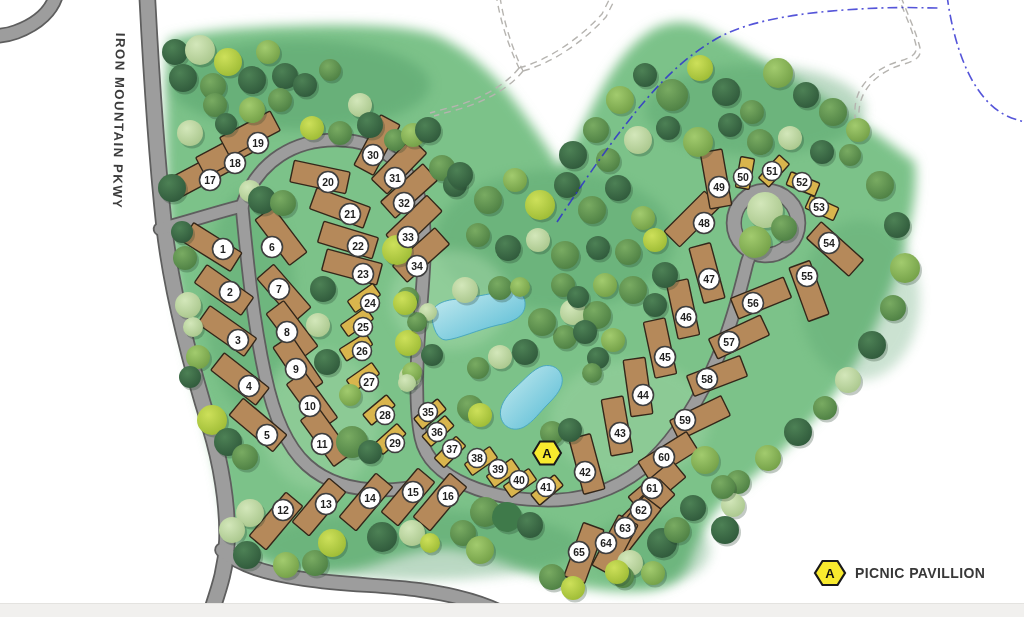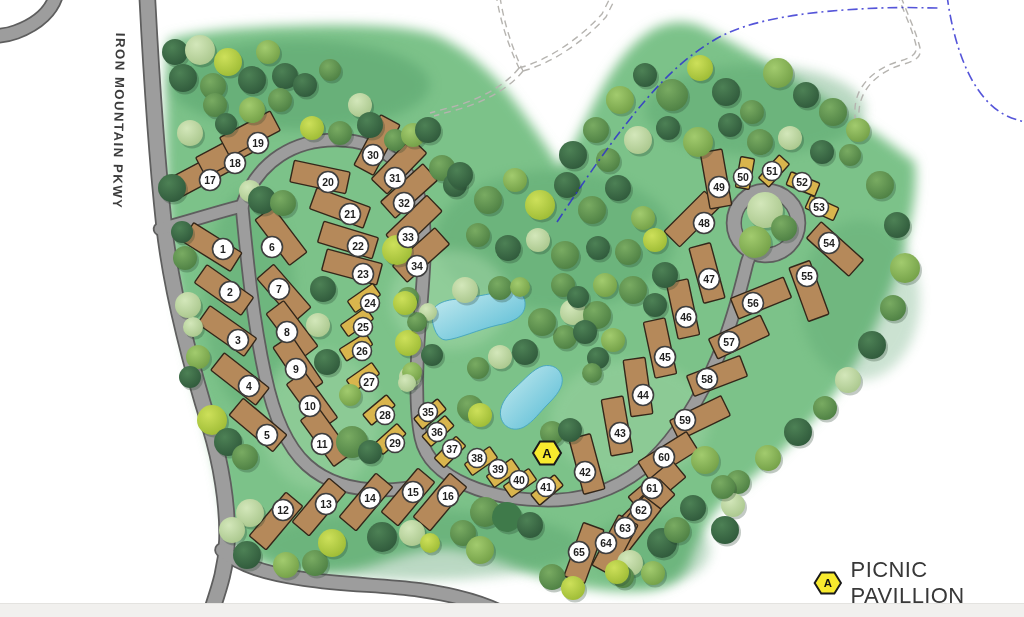--- a/index.html
+++ b/index.html
@@ -11,21 +11,21 @@
   .trail{fill:none;stroke:#b6b4b0;stroke-width:1.4;stroke-dasharray:7 5;}
   .stream{fill:none;stroke:#2b2bd0;stroke-width:1.6;stroke-dasharray:10 4 2 4;opacity:.8;}
   .site-num{font-family:"Liberation Sans",sans-serif;font-size:10.5px;font-weight:700;
             fill:#1f1f1f;text-anchor:middle;}
   .pav-letter{font-family:"Liberation Sans",sans-serif;font-size:13px;font-weight:800;
               fill:#111;text-anchor:middle;}
   #road-label{position:absolute;left:128px;top:33px;transform:rotate(91deg);
               transform-origin:0 0;white-space:nowrap;font-size:13px;font-weight:600;
               letter-spacing:1.6px;color:#3c3c3c;}
   #legend{position:absolute;left:812px;top:557px;display:flex;align-items:center;gap:7px;}
-  #legend-label{font-size:22px;font-weight:400;letter-spacing:.4px;color:#383838;}
+  #legend-label{font-size:14px;font-weight:700;letter-spacing:.4px;color:#383838;}
   #bottom-strip{position:absolute;left:0;top:603px;width:1024px;height:14px;
                 background:#f1f0ee;border-top:1px solid #e4e3e0;}
 </style>
 </head>
 <body>
 
 <div id="stage">
   <svg id="mapsvg" width="1024" height="617" viewBox="0 0 1024 617">
     <defs>
       <filter id="soft" x="-15%" y="-15%" width="130%" height="130%">

